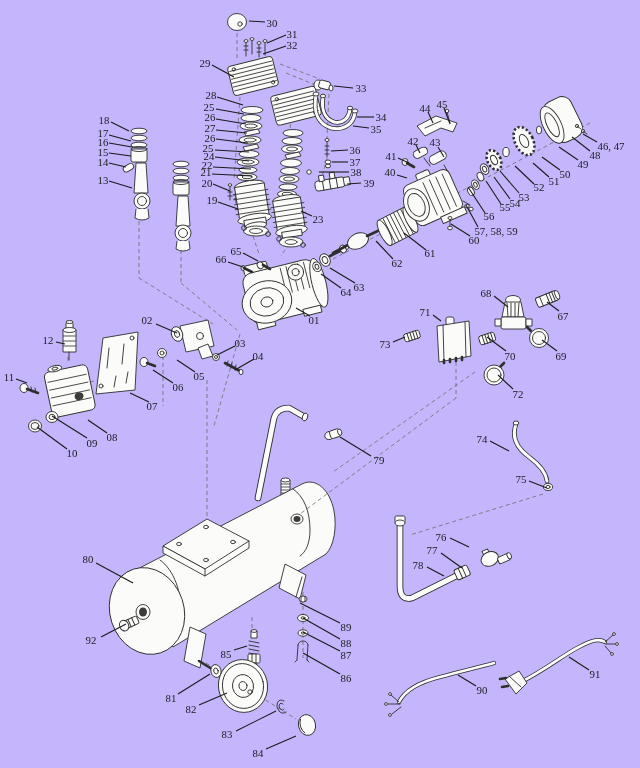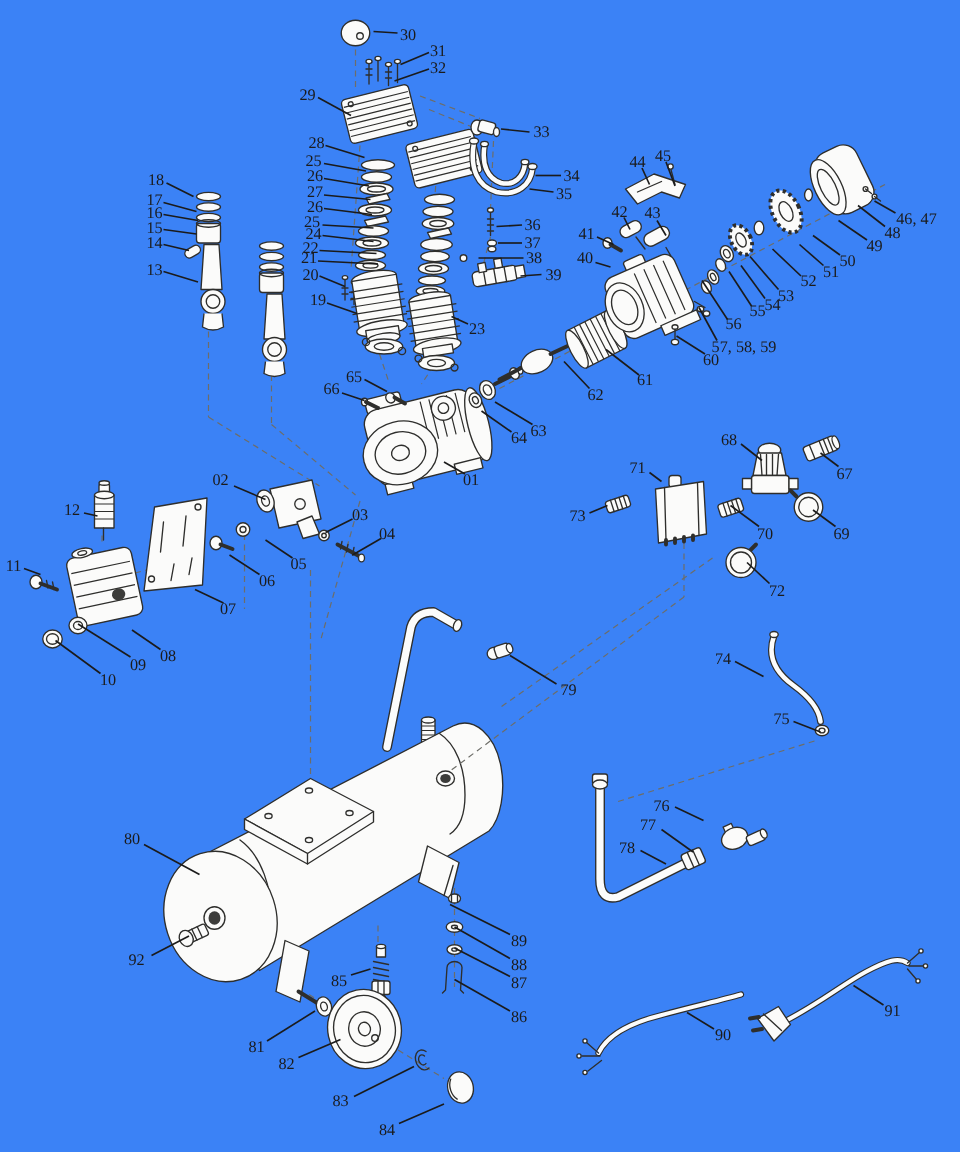--- a/index.html
+++ b/index.html
@@ -1,16 +1,16 @@
 <!DOCTYPE html>
 <html><head>
 <meta charset="utf-8">
 <style>
   html,body{margin:0;padding:0;background:#fcfcfb;}
-  .stage{position:relative;width:640px;height:768px;background:#3b82f6;overflow:hidden;
+  .stage{position:relative;width:640px;height:768px;background:#c4b5fd;overflow:hidden;
          font-family:"Liberation Serif",serif;}
   svg{position:absolute;left:0;top:0;}
   .s  {fill:none;stroke:#2e2e2c;stroke-width:.9;stroke-linecap:round;stroke-linejoin:round}
   .f  {fill:#fbfbfa;stroke:#2e2e2c;stroke-width:.9;stroke-linejoin:round}
   .fd {fill:#3c3c3a;stroke:none}
   .fin{fill:none;stroke:#2e2e2c;stroke-width:.8}
   .th {fill:none;stroke:#2e2e2c;stroke-width:2.6;stroke-linecap:round}
   .dash{fill:none;stroke:#6d6d68;stroke-width:.8;stroke-dasharray:4 3}
   .tO{fill:none;stroke:#2e2e2c;stroke-width:6.6;stroke-linecap:round;stroke-linejoin:round}
   .tI{fill:none;stroke:#fcfcfb;stroke-width:4.8;stroke-linecap:round;stroke-linejoin:round}

